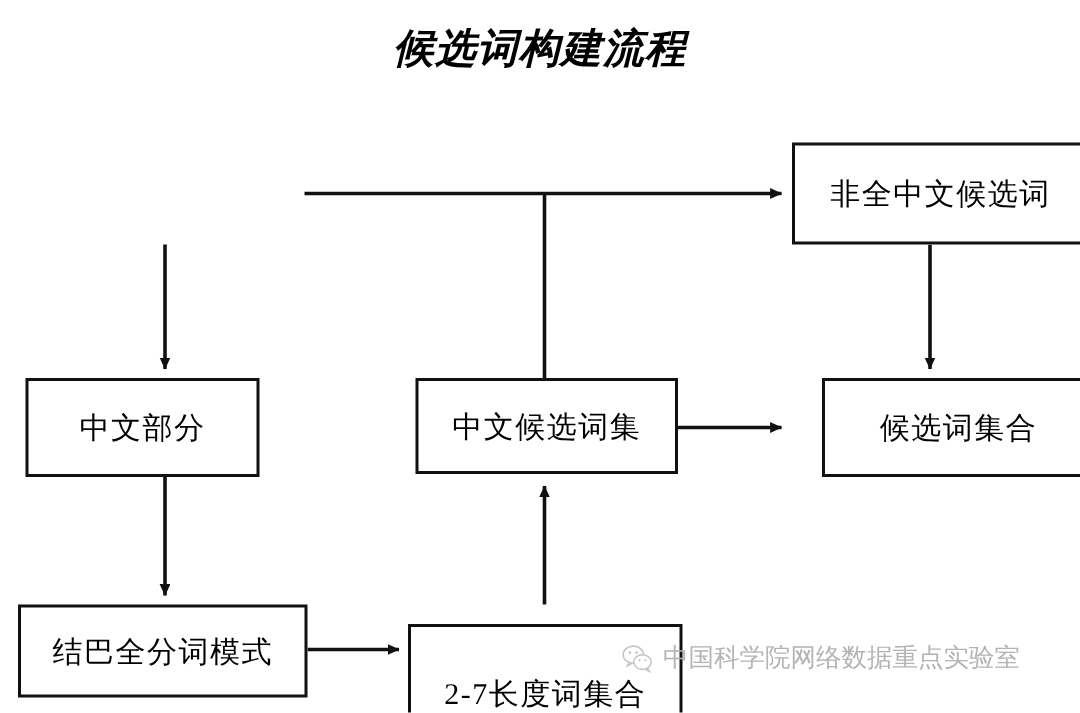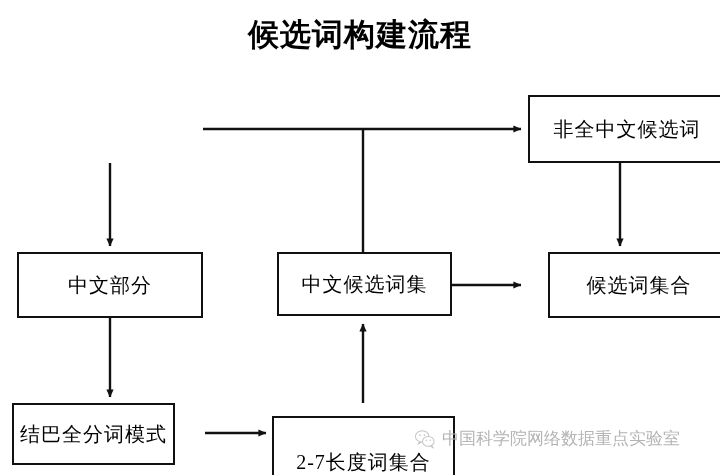--- a/index.html
+++ b/index.html
@@ -21,24 +21,25 @@
     background: #ffffff;
   }
   .title {
     position: absolute;
     left: 0;
     top: 14px;
     width: 720px;
     text-align: center;
     font-family: "DejaVu Sans", "Liberation Sans", sans-serif;
     font-weight: bold;
-    font-size: 31px;
+    font-size: 27px;
     letter-spacing: 1px;
     color: #000000;
     white-space: nowrap;
+    font-style: italic;
   }
   .node {
     position: absolute;
     box-sizing: border-box;
     border: 2px solid #111111;
     background: #ffffff;
     display: flex;
     align-items: center;
     justify-content: center;
     color: #000000;
@@ -125,33 +126,33 @@
     <g>
       <line x1="620" y1="163" x2="620" y2="246" stroke="#111111" stroke-width="2.4" marker-end="url(#arrow)"></line>
     </g>
   </svg>
 
 
   <div class="node" style="left:528px; top:95px;  width:198px; height:68px;">
     <span>非全中文候选词</span>
   </div>
 
-  <div class="node" style="left:17px;  top:252px; width:186px; height:66px;">
+  <div class="node" style="left:17px;  top:252px; width:156px; height:66px;">
     <span>中文部分</span>
   </div>
 
   <div class="node" style="left:277px; top:252px; width:175px; height:64px;">
     <span>中文候选词集</span>
   </div>
 
   <div class="node" style="left:548px; top:252px; width:182px; height:66px;">
     <span>候选词集合</span>
   </div>
 
-  <div class="node" style="left:12px;  top:403px; width:163px; height:62px;">
+  <div class="node" style="left:12px;  top:403px; width:193px; height:62px;">
     <span>结巴全分词模式</span>
   </div>
 
   <div class="node" style="left:272px; top:416px; width:183px; height:62px;align-items:flex-end;">
     <span>2-7长度词集合</span>
   </div>
 
   <div class="watermark">
     <svg class="wm-logo" viewBox="0 0 24 24" xmlns="http://www.w3.org/2000/svg">
       <g fill="none" stroke="#c4c4c4" stroke-width="1.1">

